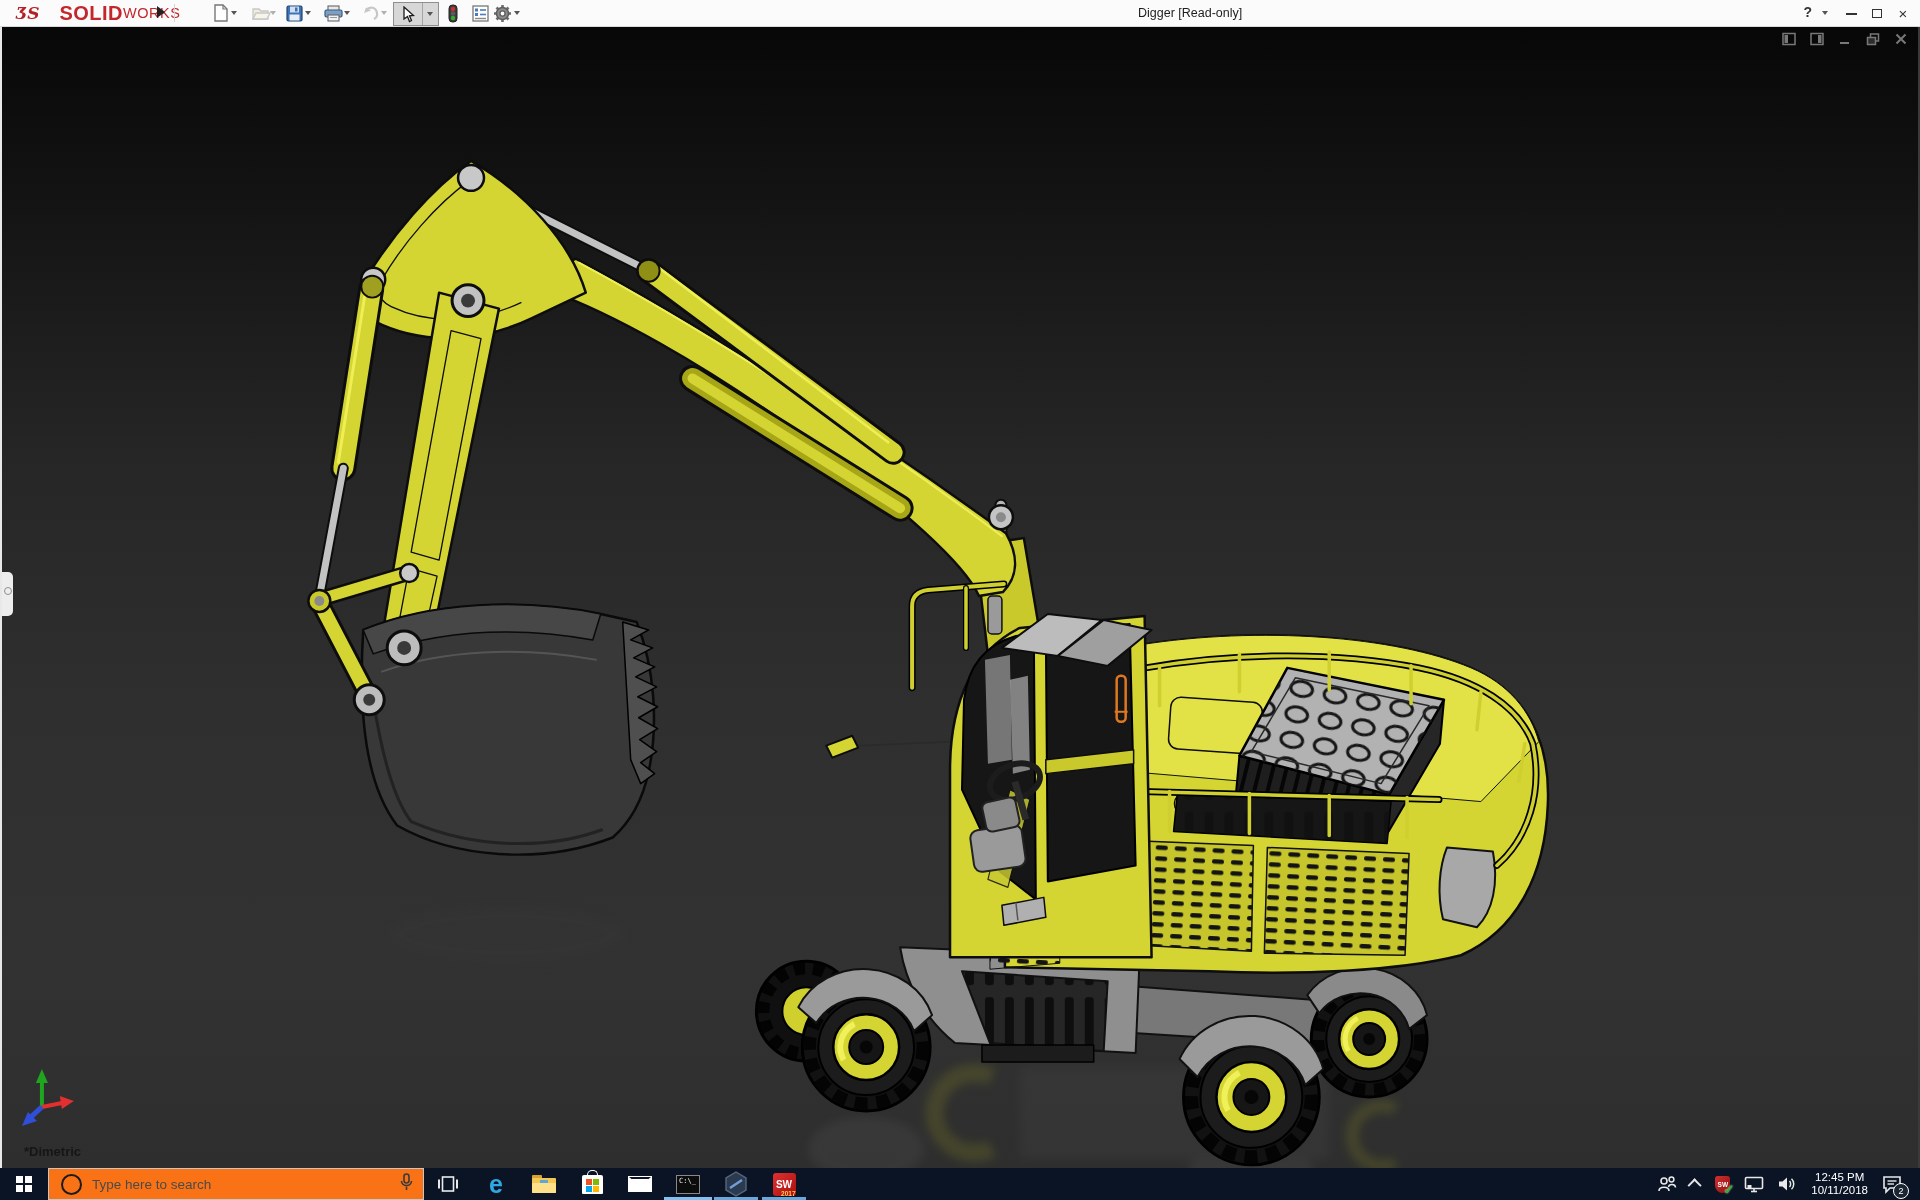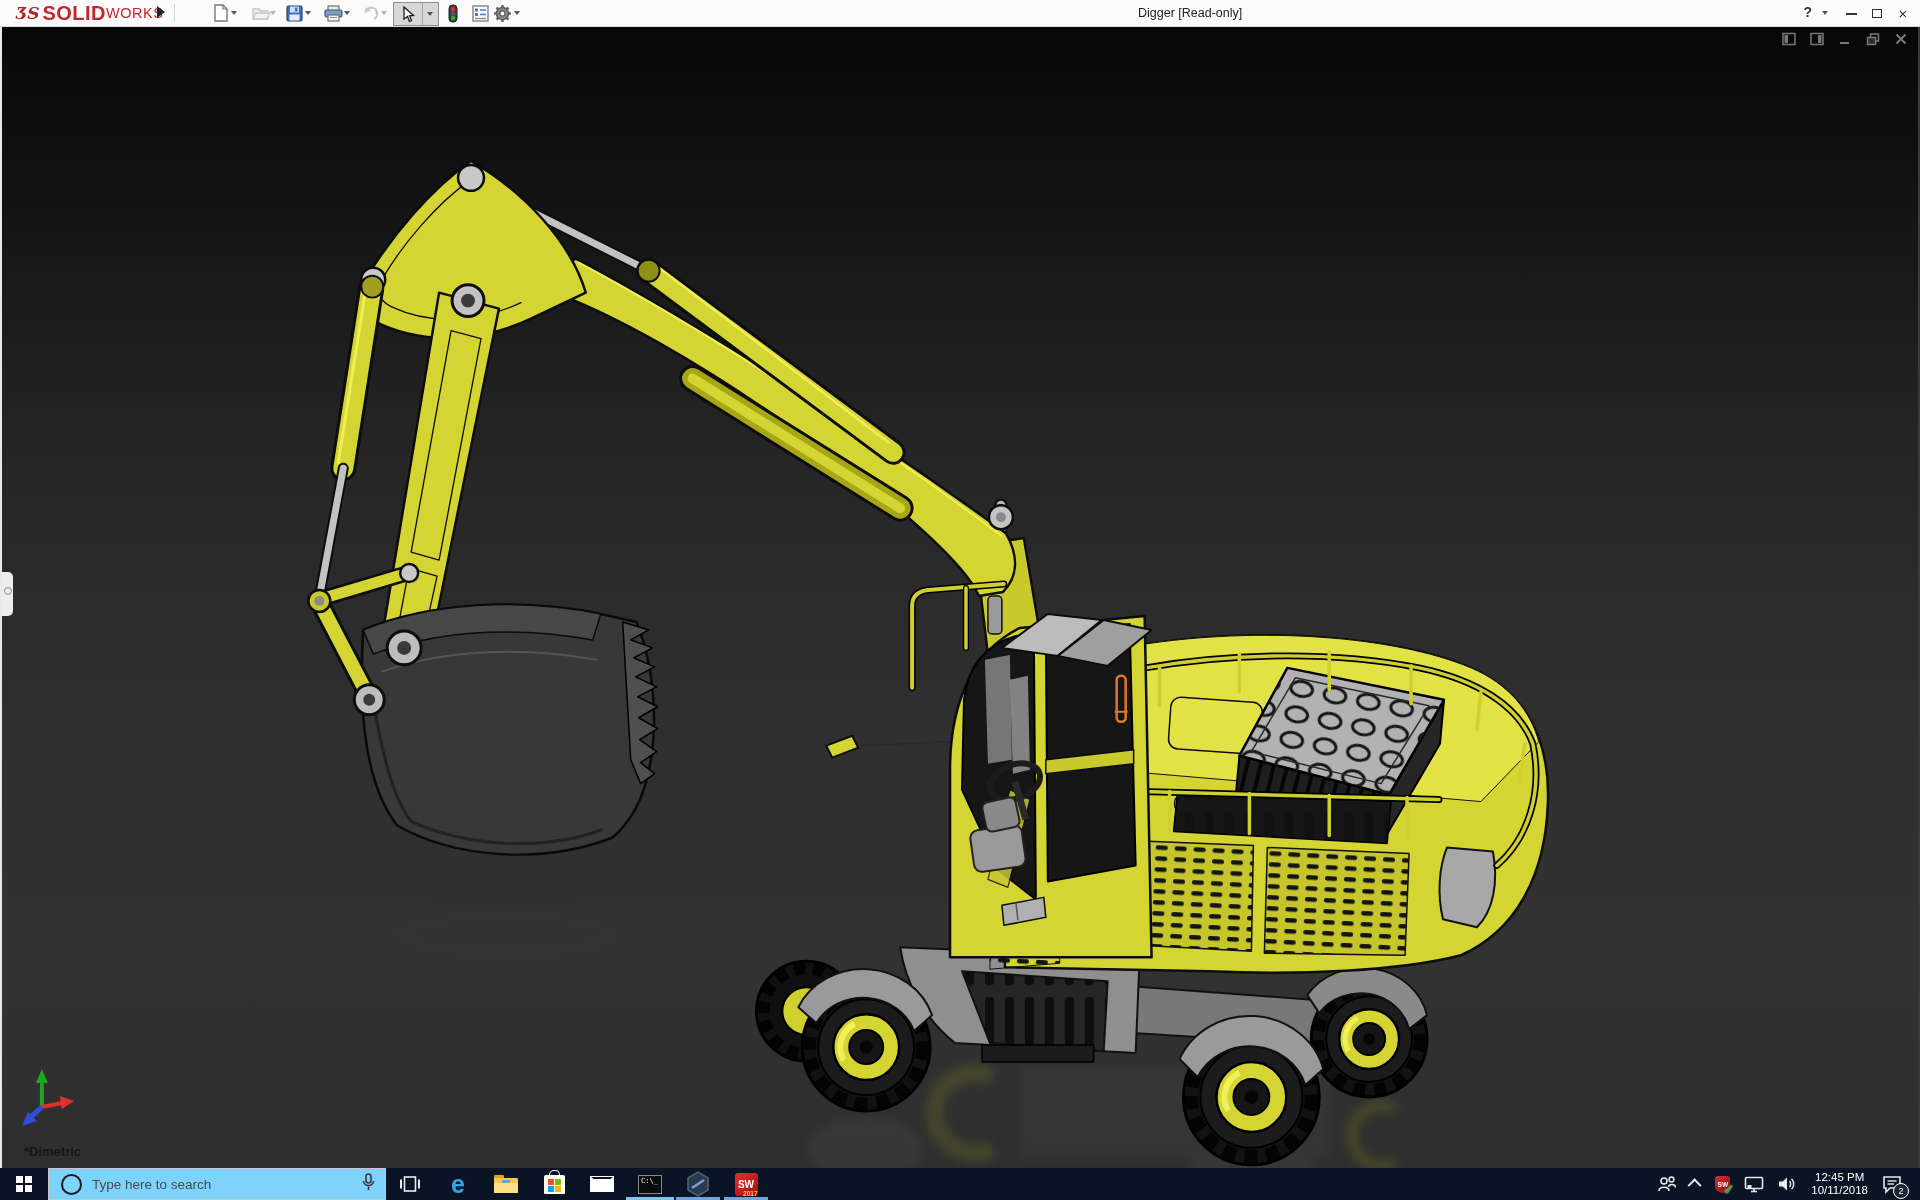--- a/index.html
+++ b/index.html
@@ -1,21 +1,21 @@
 <!DOCTYPE html>
 <html><head>
 <meta charset="utf-8">
 <style>
   html,body{margin:0;padding:0;background:#000;font-family:"Liberation Sans",sans-serif;}
   .screen{position:relative;width:1920px;height:1200px;overflow:hidden;background:#1a1a1a;}
 
   
   .titlebar{position:absolute;top:0;left:0;width:1920px;height:26px;background:#fbfbfb;border-bottom:1px solid #d9d9d9;z-index:30;}
   .brand{position:absolute;left:16px;top:2px;height:22px;display:flex;align-items:center;}
-  .brand .ds{font-family:"DejaVu Serif",serif;font-style:italic;font-weight:bold;font-size:17px;color:#b52025;margin-right:3px;text-align:center;}
+  .brand .ds{font-family:"DejaVu Serif",serif;font-style:italic;font-weight:bold;font-size:17px;color:#b52025;margin-right:20px;text-align:center;}
   .brand .solid{font-weight:bold;font-size:20px;color:#c3262b;letter-spacing:.5px;}
   .brand .works{font-weight:normal;font-size:14.5px;color:#c3262b;letter-spacing:.5px;}
   .flyout{position:absolute;left:157px;top:6px;width:0;height:0;border-top:6px solid transparent;border-bottom:6px solid transparent;border-left:8px solid #222;cursor:pointer;}
   .tb-sep{position:absolute;left:174px;top:4px;width:1px;height:18px;background:#d4d4d4;}
   .tb-item{position:absolute;top:4px;width:20px;height:18px;display:flex;align-items:center;justify-content:center;cursor:pointer;}
   .caret{width:0;height:0;border-left:3.5px solid transparent;border-right:3.5px solid transparent;border-top:4.5px solid #555;}
   .tb-caret{position:absolute;top:11px;cursor:pointer;}
   .dim{opacity:.45;}
   .sel-group{position:absolute;left:393px;top:2px;width:44px;height:22px;display:flex;border:1px solid #8f8f8f;background:#d7d7d7;cursor:pointer;}
   .sel-main{width:28px;display:flex;align-items:center;justify-content:center;}
@@ -39,21 +39,21 @@
   .doc-controls span{width:15px;height:15px;display:flex;align-items:center;justify-content:center;cursor:pointer;}
   .left-tab{position:absolute;left:0;top:546px;width:11px;height:44px;background:#ededed;border-radius:0 5px 5px 0;cursor:pointer;z-index:5;}
   .left-tab .dot{position:absolute;left:2px;top:15px;width:6px;height:6px;border:1.5px solid #909090;border-radius:50%;}
   .view-label{position:absolute;left:22px;top:1118px;font-size:13px;font-weight:bold;color:#161616;z-index:4;}
 
   
   .taskbar{position:absolute;left:0;bottom:0;width:1920px;height:32px;background:#0a1425;display:flex;align-items:stretch;z-index:40;}
   .start{width:48px;display:flex;align-items:center;justify-content:center;cursor:pointer;}
   .winlogo{display:grid;grid-template-columns:7px 7px;grid-template-rows:7px 7px;gap:1.5px;}
   .winlogo i{background:#fff;}
-  .searchbox{width:338px;background:#7dd3fc;border:1px solid #c6c6c6;box-sizing:border-box;display:flex;align-items:center;cursor:text;position:relative;}
+  .searchbox{width:376px;background:#f97316;border:1px solid #c6c6c6;box-sizing:border-box;display:flex;align-items:center;cursor:text;position:relative;}
   .cortana{width:17px;height:17px;border:2.2px solid #1b1b1b;border-radius:50%;margin:0 10px 0 12px;}
   .search-text{font-size:13.5px;color:#4a4a4a;flex:1;}
   .mic{margin-right:10px;}
   .tb-apps{display:flex;}
   .appbtn{position:relative;width:48px;display:flex;align-items:center;justify-content:center;cursor:pointer;}
   .appbtn .ul{position:absolute;bottom:0;left:2px;right:2px;height:3px;background:#6aa7dd;}
   .appbtn .ul.active{background:#86c0ef;left:0;right:0;}
   .edge-e{font-size:25px;font-weight:bold;color:#30a7e0;line-height:1;}
   .folder{position:relative;width:24px;height:18px;}
   .folder .tab{position:absolute;left:0;top:0;width:10px;height:5px;background:#d9a036;border-radius:1px;}

